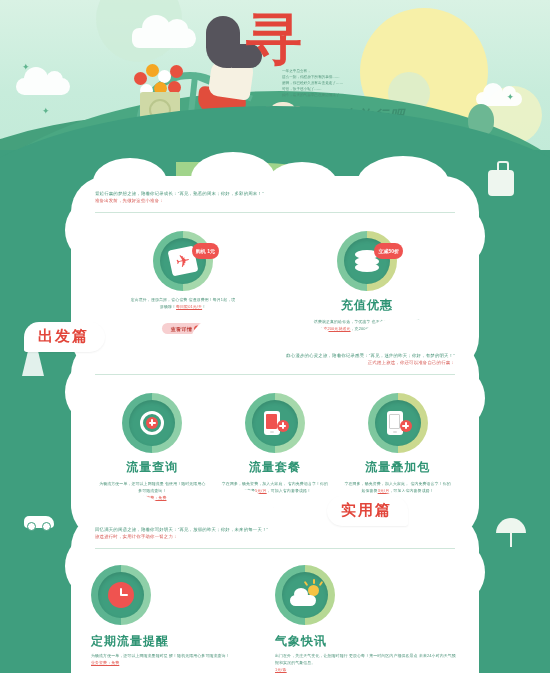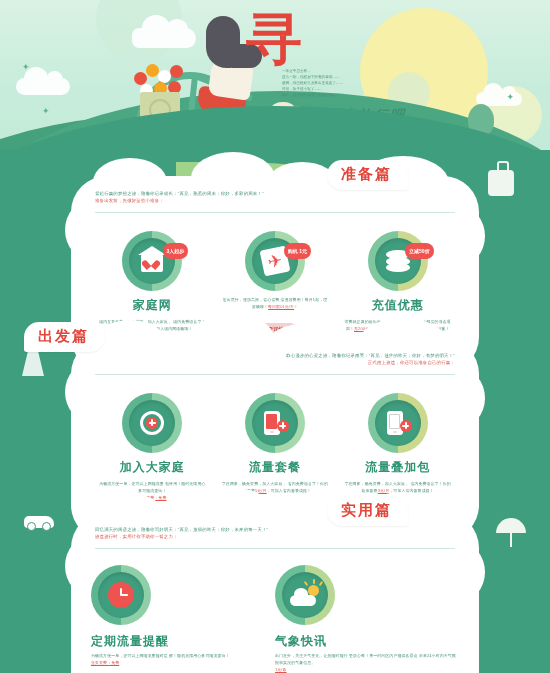--- a/index.html
+++ b/index.html
@@ -485,58 +485,38 @@
   <div class="body-bg"></div>
 
   <div class="deco suitcase"></div>
   <div class="deco tower"></div>
   <div class="deco plane-2">✈</div>
   <div class="deco car"></div>
   <div class="deco umbrella"></div>
 
   <div class="section sec-1">
     <div class="leaf leaf-1"></div>
-    <div class="ribbon ribbon-1">准备篇</div>
 
     <div class="panel">
       <span class="bump b1"></span>
       <span class="bump b2"></span>
       <span class="bump b3"></span>
       <span class="bump b4"></span>
       <span class="bump b5"></span>
       <span class="bump b6"></span>
       <span class="bump b7"></span>
 
       <div class="intro">
         <div class="intro-l1">背起行囊的梦想之旅，陪着你记录成长："再见，熟悉的周末；你好，多彩的周末！"</div>
         <div class="intro-l2">准备出发前，先做好这些小准备：</div>
         <div class="intro-rule"></div>
       </div>
 
       <div class="cards">
 
-        <div class="card">
-          <div class="ring" style="background:linear-gradient(90deg,#5cb491 0 50%,#8ecfa8 50% 100%);">
-            <div class="ring-inner">
-              <div class="ic ic-house">
-                <span class="heart"></span>
-              </div>
-            </div>
-            <div class="badge">3人起步</div>
-          </div>
-          <div class="card-title">家庭网</div>
-          <div class="card-desc">
-            <span>组内互拨免费，畅免费聊，加入大家庭，</span>
-            <span>组内免费语音享！月内超值组套</span><span class="hl">6元/月</span><span>，可加入组内网络畅聊！</span>
-          </div>
-          <span class="btn">
-            <span>查看详情</span>
-            <span class="arw">›</span>
-          </span>
-        </div>
 
         <div class="card">
           <div class="ring" style="background:linear-gradient(90deg,#6bbf97 0 50%,#a5d8ab 50% 100%);">
             <div class="ring-inner">
               <div class="ic-plane-card">✈</div>
             </div>
             <div class="badge">购机
 1元</div>
           </div>
           <div class="card-desc">
@@ -597,21 +577,21 @@
       <div class="cards">
 
         <div class="card">
           <div class="ring" style="background:linear-gradient(90deg,#5cb491 0 50%,#8ecfa8 50% 100%);">
             <div class="ring-inner">
               <div class="ic-mag">
                 <span class="plus"></span>
               </div>
             </div>
           </div>
-          <div class="card-title">加入大家庭</div>
+          <div class="card-title">流量查询</div>
           <div class="card-desc">
             <span>为畅流方便一单，还可以上网随流量</span>
             <span>包使用！随时无限用心多可随流查询！</span><br>
             <span class="hl">业务资费：免费</span>
           </div>
           <span class="btn">
             <span>查看详情</span>
             <span class="arw">›</span>
           </span>
         </div>

